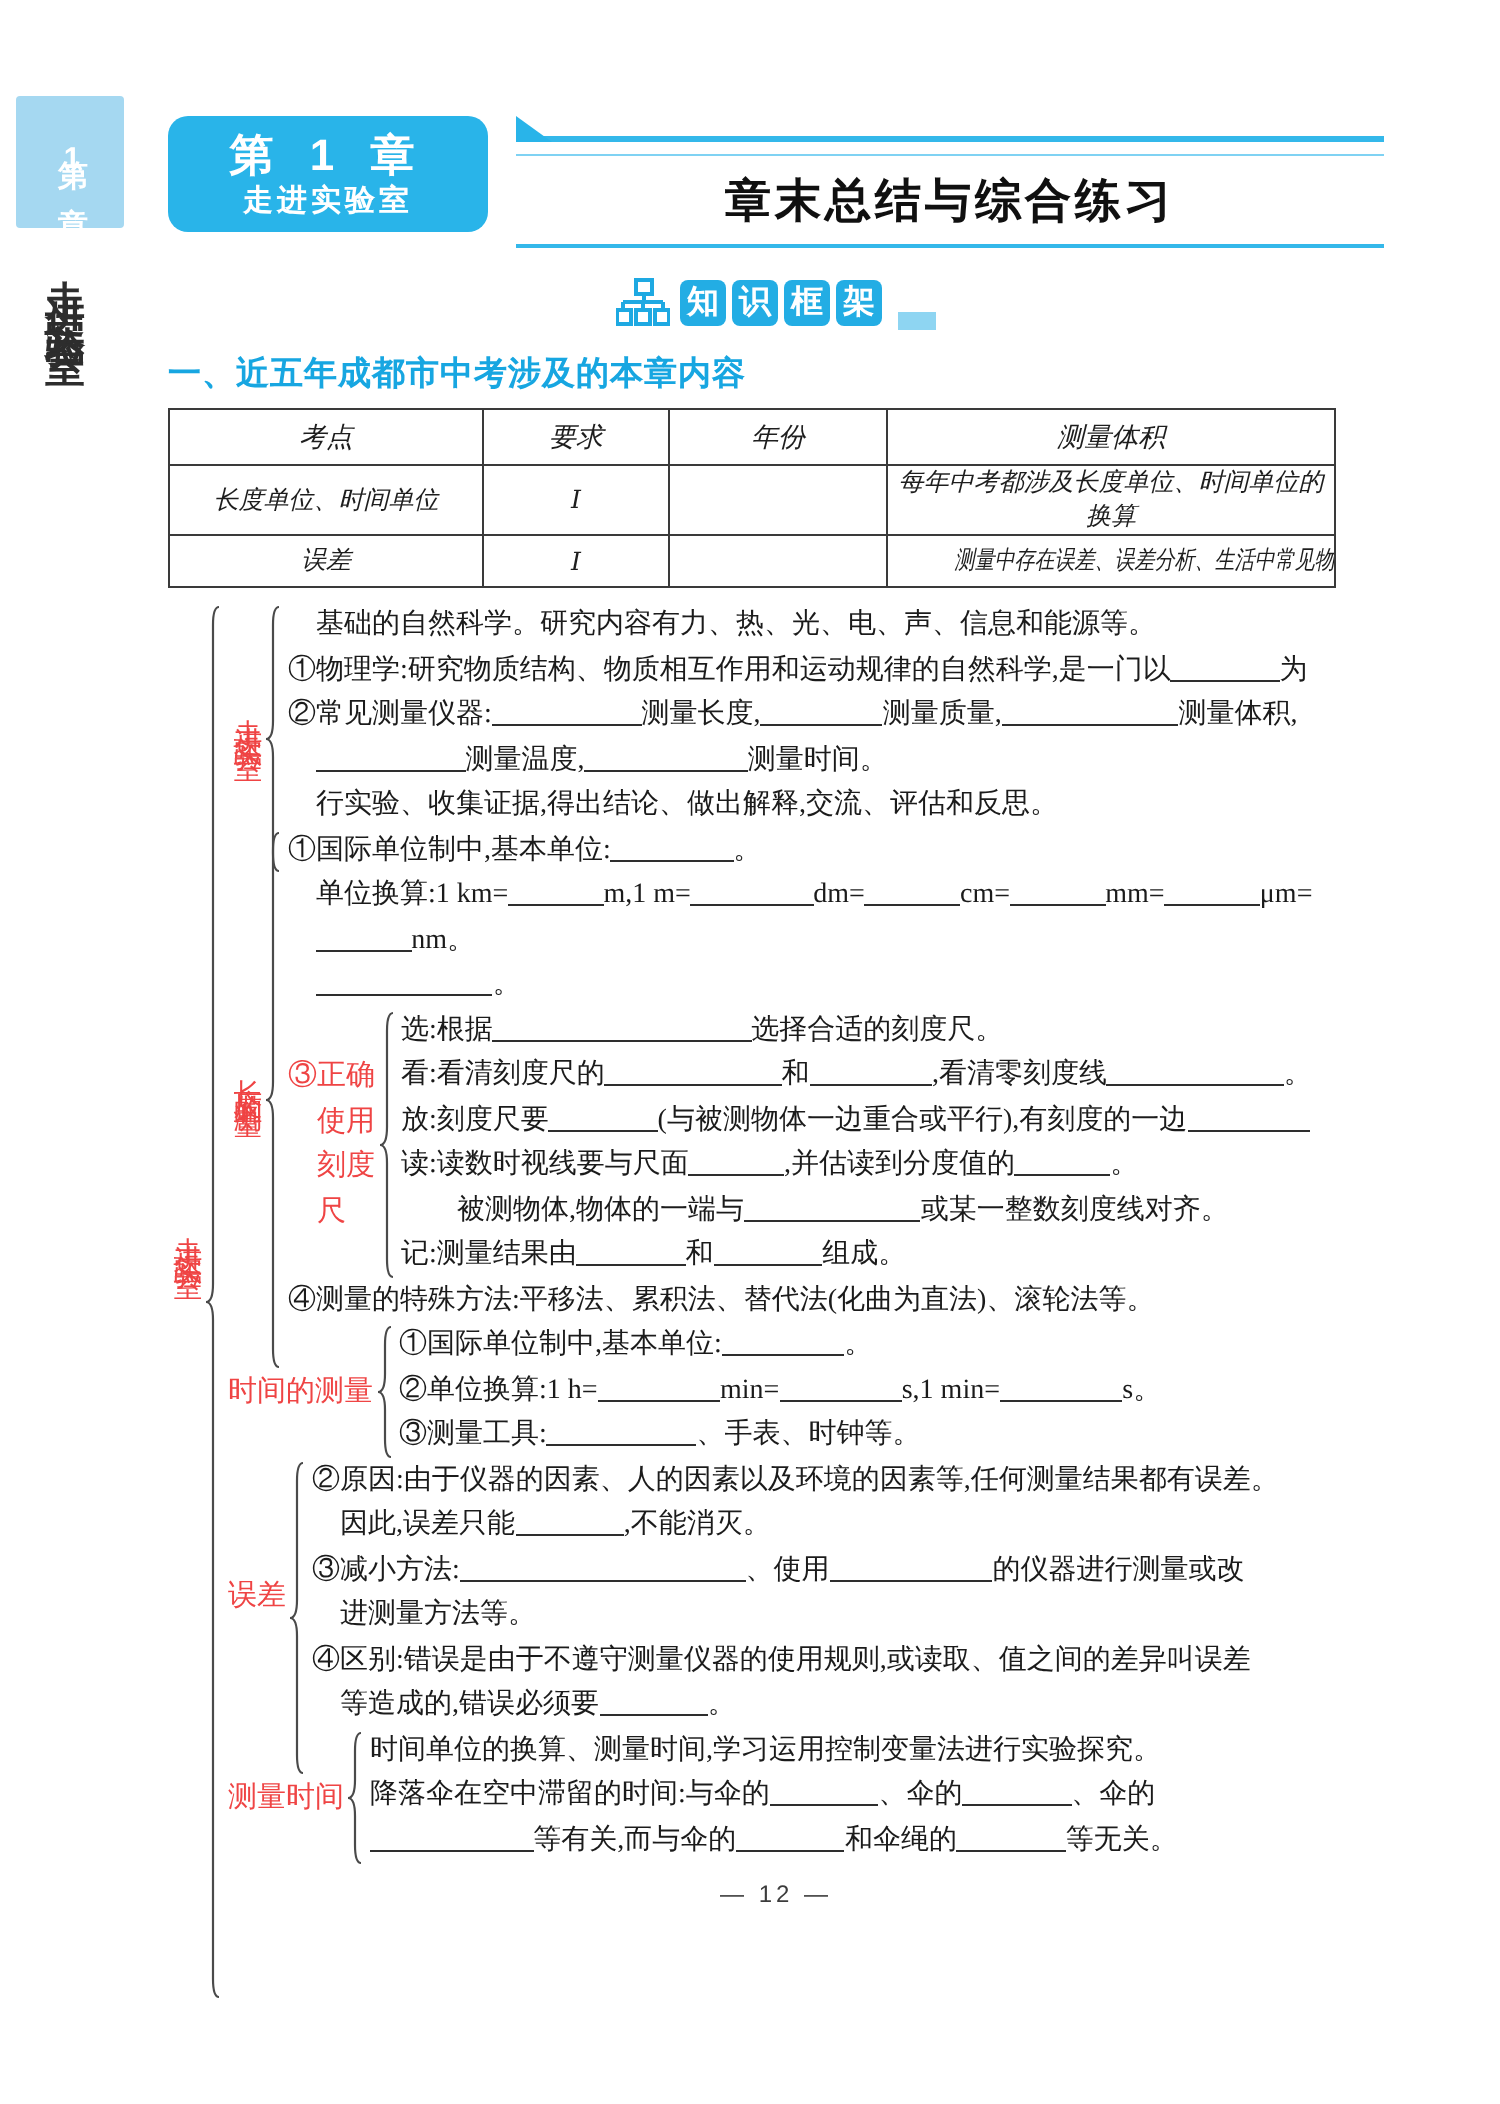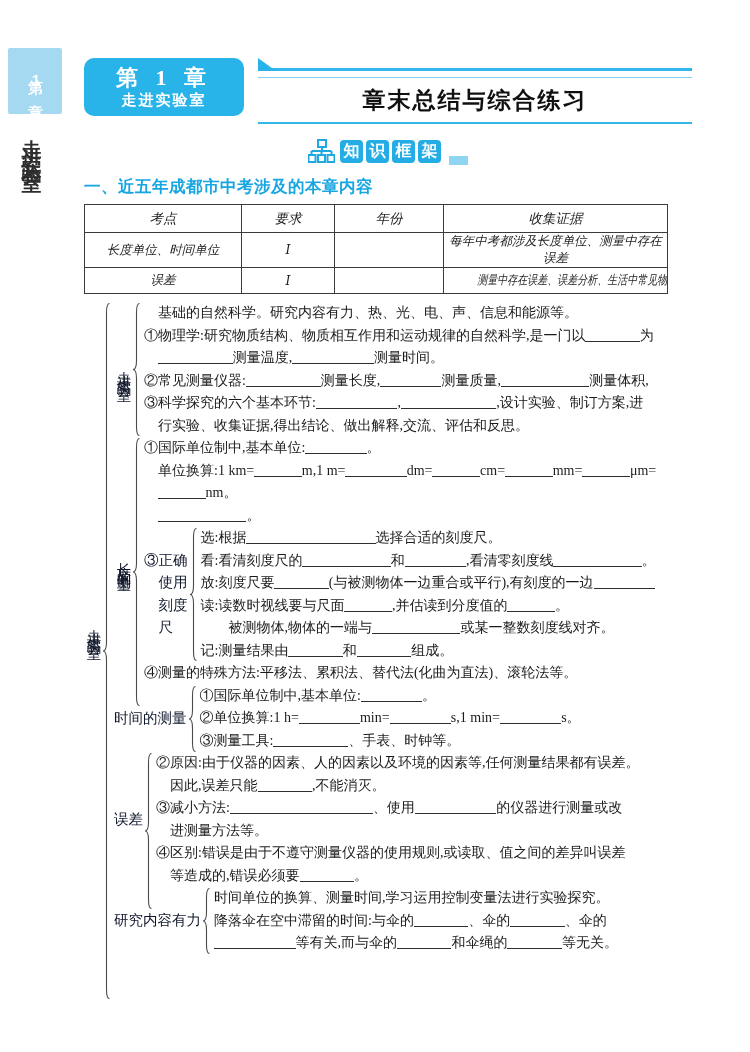--- a/index.html
+++ b/index.html
@@ -11,21 +11,21 @@
   
   .chip{position:absolute;left:8px;top:48px;width:54px;height:66px;background:#a5d8f1;
         border-radius:2px;display:flex;align-items:center;justify-content:center;}
   .chip span{writing-mode:vertical-rl;text-orientation:upright;color:#ffffff;
         font-weight:bold;font-size:15px;letter-spacing:3px;}
   .sidetitle{position:absolute;left:19px;top:124px;writing-mode:vertical-rl;text-orientation:upright;
         font-size:20px;font-weight:700;color:#2d2d2d;letter-spacing:8px;}
   
   .main{margin-left:84px;width:608px;padding-top:58px;}
   
-  .hdr{display:flex;align-items:flex-start;font-family:Liberation Serif, serif;}
+  .hdr{display:flex;align-items:flex-start;}
   .chapbox{flex:0 0 160px;height:58px;background:#29b4e9;border-radius:10px;
         display:flex;flex-direction:column;align-items:center;justify-content:center;color:#fff;}
   .chapbox .l1{font-size:22px;font-weight:bold;letter-spacing:6px;line-height:26px;}
   .chapbox .l2{font-size:15px;font-weight:bold;letter-spacing:2px;line-height:19px;}
   .titlewrap{flex:1;margin-left:14px;padding-top:10px;}
   .dbl{position:relative;height:6px;border-top:3.5px solid #34b8ea;border-bottom:1.5px solid #7fd2f3;}
   .tri{position:absolute;left:0;top:-13px;line-height:0;}
   .titlewrap h1{margin:7px 0 6px 0;text-align:center;font-size:23px;letter-spacing:2px;color:#101010;}
   .bline{border-top:2px solid #34b8ea;}
   
@@ -42,21 +42,21 @@
   .etable th,.etable td{border:1px solid #3a3a3a;text-align:center;padding:0 2px;overflow:hidden;}
   .etable th{height:27px;font-size:13.5px;font-weight:normal;}
   .etable td{height:25px;font-size:12.5px;}
   .etable th:nth-child(1),.etable td:nth-child(1){width:152px;}
   .etable th:nth-child(2),.etable td:nth-child(2){width:88px;}
   .etable th:nth-child(3),.etable td:nth-child(3){width:104px;}
   .squeeze{display:inline-block;white-space:nowrap;transform:scaleX(0.8);transform-origin:center;}
   
   #tree{margin-top:8px;font-family:"Liberation Serif","DejaVu Serif",serif;}
   .tgroup{display:flex;align-items:center;}
-  .tlabel{flex:0 0 auto;font-size:14.5px;color:#0f172a;margin-right:1px;font-family:Liberation Mono, monospace;}
+  .tlabel{flex:0 0 auto;font-size:14.5px;color:#ef4444;margin-right:1px;}
   .tlabel.v{writing-mode:vertical-rl;text-orientation:upright;letter-spacing:4px;line-height:17px;}
   .tlabel.h{white-space:nowrap;}
   .tlabel.stacked div{line-height:22.5px;white-space:nowrap;}
   .tlabel.stacked div.ind{padding-left:14.5px;}
   .brace{flex:0 0 9px;width:9px;align-self:stretch;position:relative;margin-right:3px;}
   .brace svg{position:absolute;left:0;top:0;}
   .titems{display:flex;flex-direction:column;justify-content:center;min-width:0;}
   .tline{white-space:nowrap;line-height:22.5px;font-size:14px;color:#1b1b1b;}
   .blank{display:inline-block;border-bottom:1px solid #2e2e2e;height:12px;vertical-align:-2px;}
   
@@ -112,29 +112,29 @@
   </div>
 
   <h2 class="sechead">一、近五年成都市中考涉及的本章内容</h2>
 
   <table class="etable">
     <thead>
         <tr>
           <th>考点</th>
           <th>要求</th>
           <th>年份</th>
-          <th>收集证据</th>
+          <th>测量体积</th>
         </tr>
       </thead>
     <tbody>
         <tr>
           <td>长度单位、时间单位</td>
           <td>Ⅰ</td>
           <td></td>
-          <td>每年中考都涉及长度单位、测量中存在误差</td>
+          <td>每年中考都涉及长度单位、时间单位的换算</td>
         </tr>
         <tr>
           <td>误差</td>
           <td>Ⅰ</td>
           <td></td>
           <td><span class="squeeze">测量中存在误差、误差分析、生活中常见物体的长度估测</span></td>
         </tr>
       </tbody>
   </table>
 
@@ -151,23 +151,22 @@
           <div class="tgroup">
             <div class="tlabel v">走进实验室</div>
             <div class="brace">
               <svg width="9" height="135" viewBox="0 0 9 135">
                 <path d="M 7.5 1.5 Q 4.5 1.5 4.5 10.5 L 4.5 58.5 Q 4.5 67.5 1 67.5 Q 4.5 67.5 4.5 76.5 L 4.5 124.5 Q 4.5 133.5 7.5 133.5" fill="none" stroke="#4a4a4a" stroke-width="1.1"></path>
               </svg>
             </div>
             <div class="titems">
               <div class="tline">　基础的自然科学。研究内容有力、热、光、电、声、信息和能源等。</div>
               <div class="tline">①物理学:研究物质结构、物质相互作用和运动规律的自然科学,是一门以<span class="blank" style="width: 54.4px;"></span>为</div>
+              <div class="tline">②常见测量仪器:<span class="blank" style="width: 74.8px;"></span>测量长度,<span class="blank" style="width: 61.2px;"></span>测量质量,<span class="blank" style="width: 88.4px;"></span>测量体积,</div>
               <div class="tline">　<span class="blank" style="width: 74.8px;"></span>测量温度,<span class="blank" style="width: 81.6px;"></span>测量时间。</div>
-              <div class="tline">②常见测量仪器:<span class="blank" style="width: 74.8px;"></span>测量长度,<span class="blank" style="width: 61.2px;"></span>测量质量,<span class="blank" style="width: 88.4px;"></span>测量体积,</div>
-              <div class="tline">③科学探究的六个基本环节:<span class="blank" style="width: 81.6px;"></span>,<span class="blank" style="width: 95.2px;"></span>,设计实验、制订方案,进</div>
               <div class="tline">　行实验、收集证据,得出结论、做出解释,交流、评估和反思。</div>
             </div>
           </div>
           <div class="tgroup">
             <div class="tlabel v">长度的测量</div>
             <div class="brace">
               <svg width="9" height="270" viewBox="0 0 9 270">
                 <path d="M 7.5 1.5 Q 4.5 1.5 4.5 10.5 L 4.5 126 Q 4.5 135 1 135 Q 4.5 135 4.5 144 L 4.5 259.5 Q 4.5 268.5 7.5 268.5" fill="none" stroke="#4a4a4a" stroke-width="1.1"></path>
               </svg>
             </div>
@@ -223,30 +222,33 @@
             <div class="titems">
               <div class="tline">②原因:由于仪器的因素、人的因素以及环境的因素等,任何测量结果都有误差。</div>
               <div class="tline">　因此,误差只能<span class="blank" style="width: 54.4px;"></span>,不能消灭。</div>
               <div class="tline">③减小方法:<span class="blank" style="width: 142.8px;"></span>、使用<span class="blank" style="width: 81.6px;"></span>的仪器进行测量或改</div>
               <div class="tline">　进测量方法等。</div>
               <div class="tline">④区别:错误是由于不遵守测量仪器的使用规则,或读取、值之间的差异叫误差</div>
               <div class="tline">　等造成的,错误必须要<span class="blank" style="width: 54.4px;"></span>。</div>
             </div>
           </div>
           <div class="tgroup">
-            <div class="tlabel h">研究内容有力</div>
+            <div class="tlabel h">测量时间</div>
             <div class="brace">
               <svg width="9" height="68" viewBox="0 0 9 68">
                 <path d="M 7.5 1.5 Q 4.5 1.5 4.5 10.5 L 4.5 25 Q 4.5 34 1 34 Q 4.5 34 4.5 43 L 4.5 57.5 Q 4.5 66.5 7.5 66.5" fill="none" stroke="#4a4a4a" stroke-width="1.1"></path>
               </svg>
             </div>
             <div class="titems">
               <div class="tline">时间单位的换算、测量时间,学习运用控制变量法进行实验探究。</div>
               <div class="tline">降落伞在空中滞留的时间:与伞的<span class="blank" style="width: 54.4px;"></span>、伞的<span class="blank" style="width: 54.4px;"></span>、伞的</div>
               <div class="tline"><span class="blank" style="width: 81.6px;"></span>等有关,而与伞的<span class="blank" style="width: 54.4px;"></span>和伞绳的<span class="blank" style="width: 54.4px;"></span>等无关。</div>
             </div>
           </div>
         </div>
       </div>
     </div>
 
+  <footer class="pfoot">
+    <span>— 12 —</span>
+  </footer>
 
 </main>
 
 </body></html>

